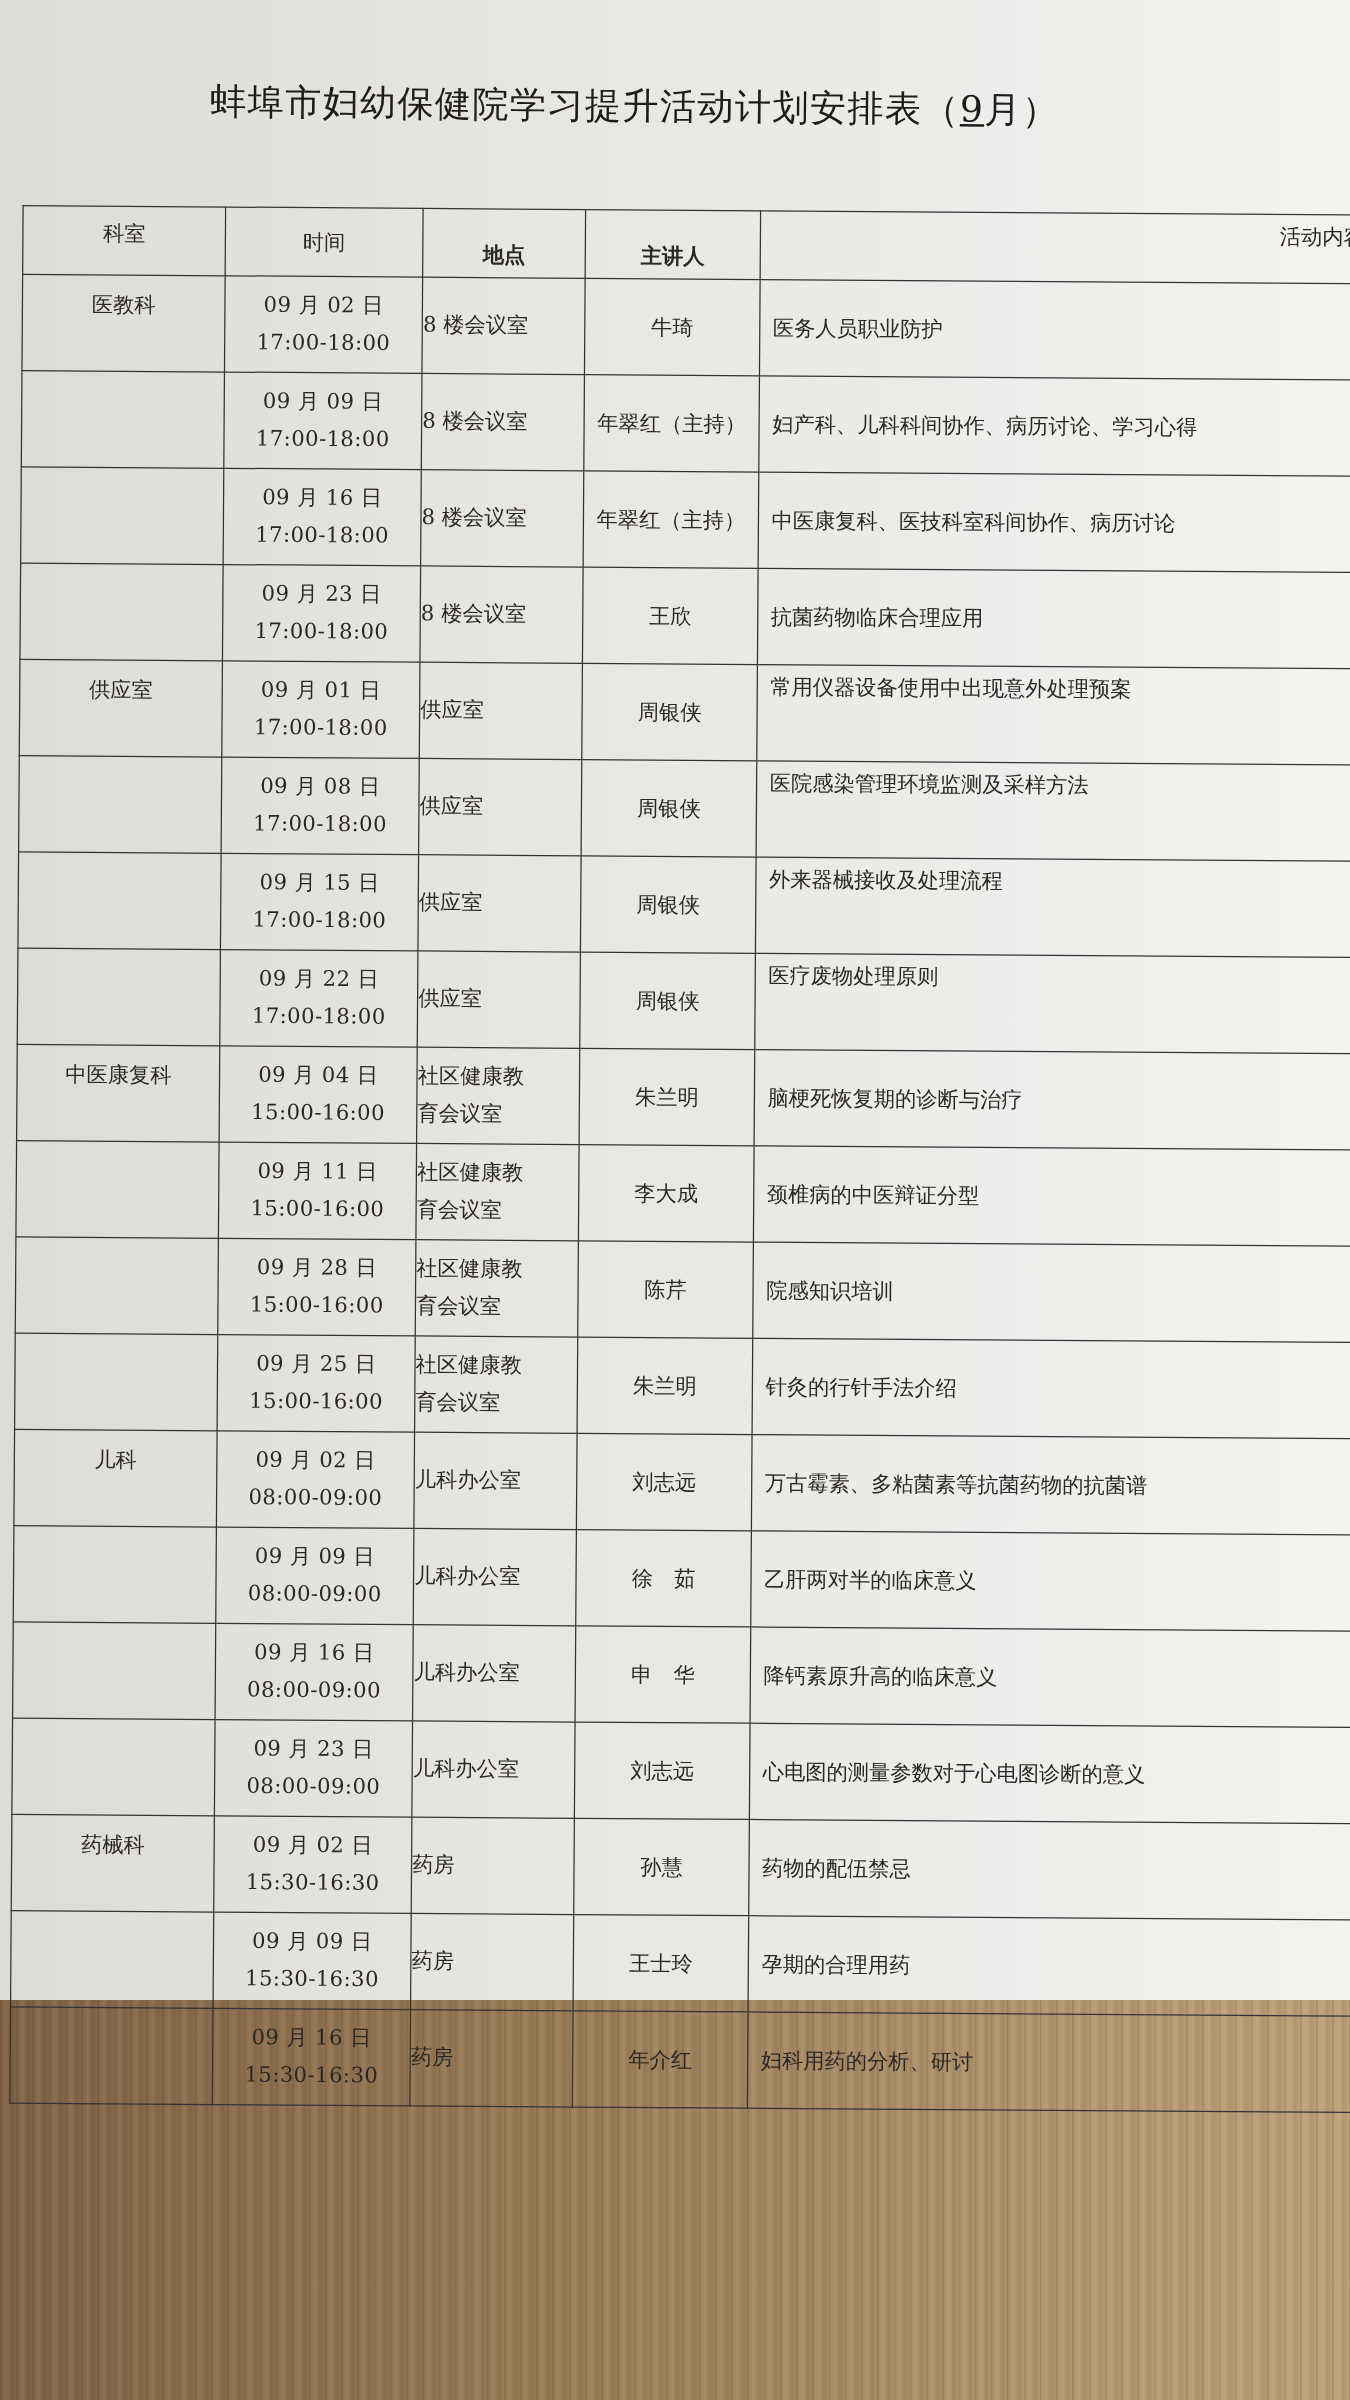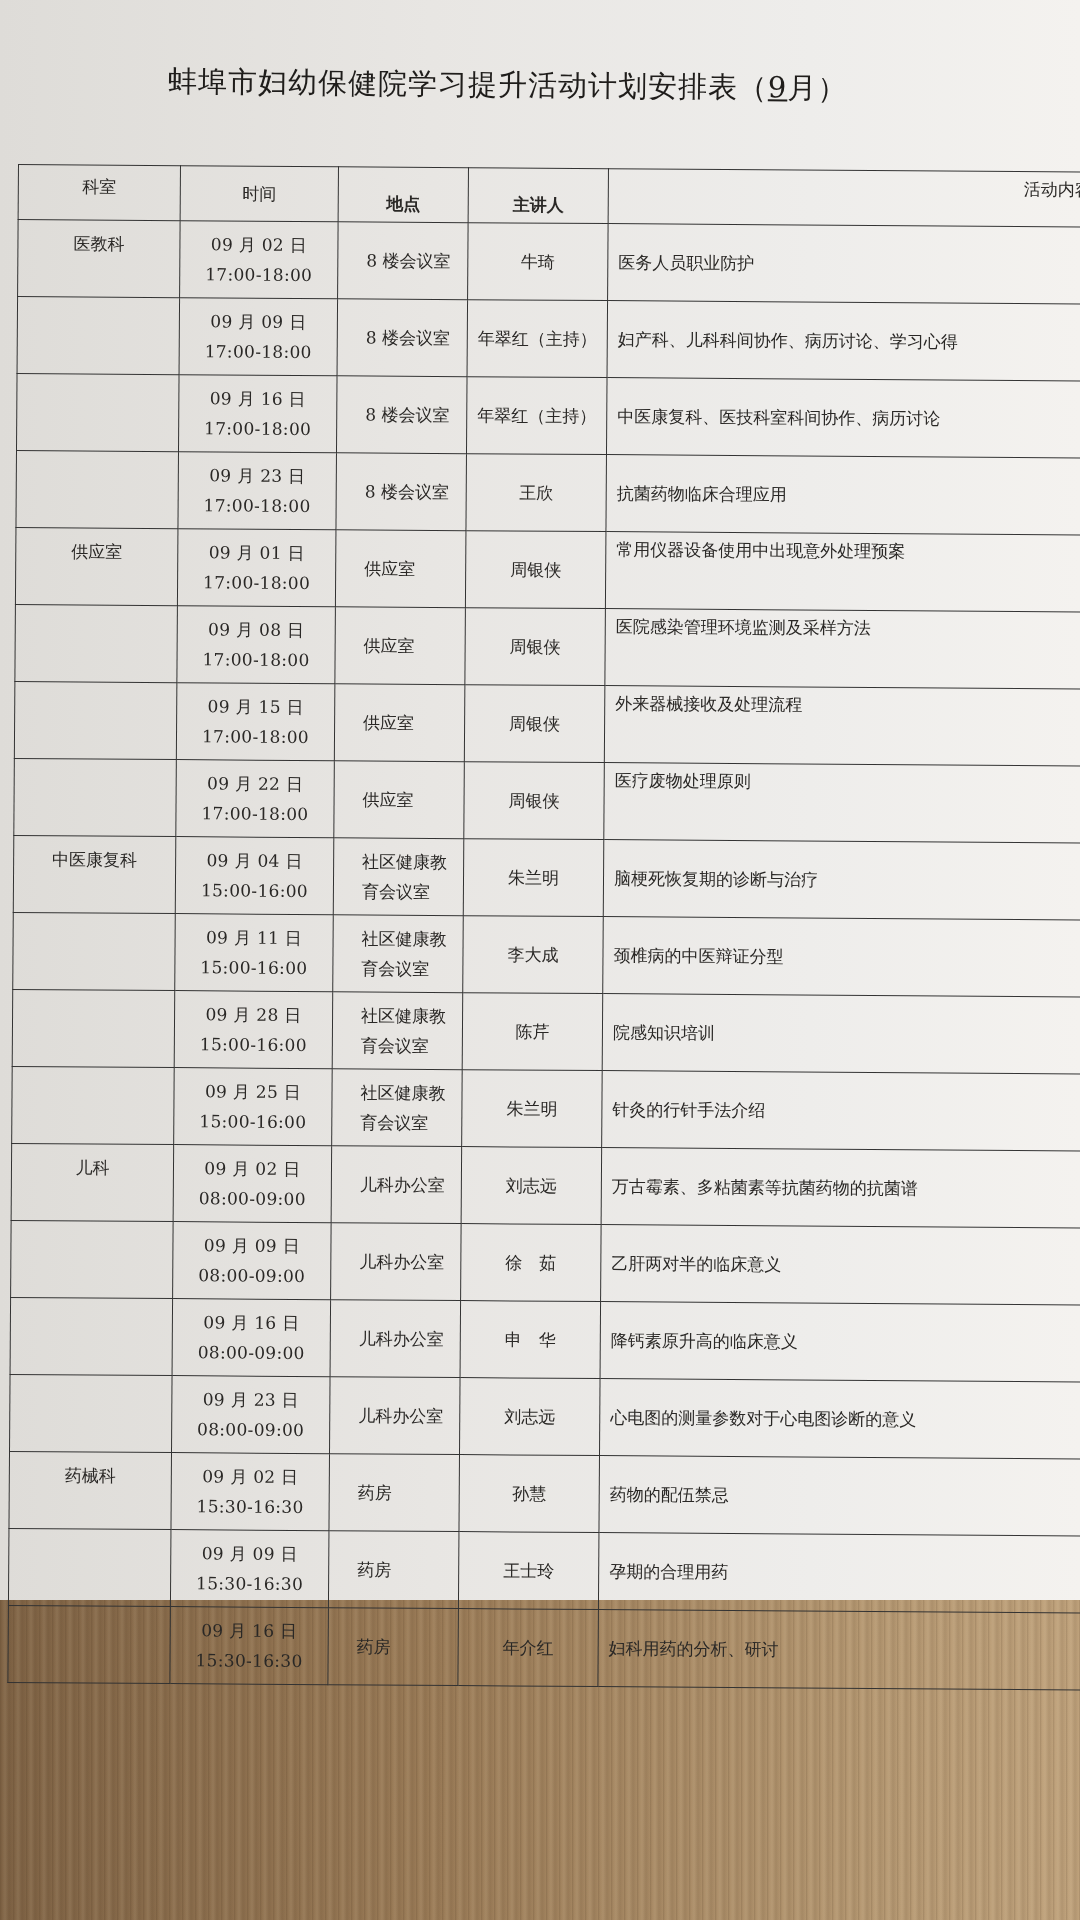--- a/index.html
+++ b/index.html
@@ -46,21 +46,21 @@
     col.c-spk { width: 140px; }
     col.c-act { width: 490px; }
     th { height: 44px; font-size: 17px; }
     th.h-dept { vertical-align: top; padding-top: 10px; }
     th.h-time { vertical-align: middle; }
     th.h-place, th.h-spk { vertical-align: bottom; padding-bottom: 6px; font-weight: bold; }
     th.h-act { text-align: right; padding-right: 6px; vertical-align: top; padding-top: 6px; }
     tr.row td { height: 64px; }
     td.dept { text-align: center; vertical-align: top; padding-top: 12px; }
     td.time { text-align: center; line-height: 30px; font-family: "DejaVu Serif", serif; letter-spacing: 0.3px; }
-    td.place { padding-left: 28px; line-height: 30px; margin-top: 24px; }
+    td.place { padding-left: 0; line-height: 30px; margin-top: 24px; }
     td.spk { text-align: center; font-family: Liberation Mono, monospace; }
     td.act { padding-left: 10px; }
     td.act.top { vertical-align: top; padding-top: 6px; }
     .two-line { display: block; }
   </style>
 </head>
 <body>
 
 <div class="paper"></div>
 <div class="wood"></div>

